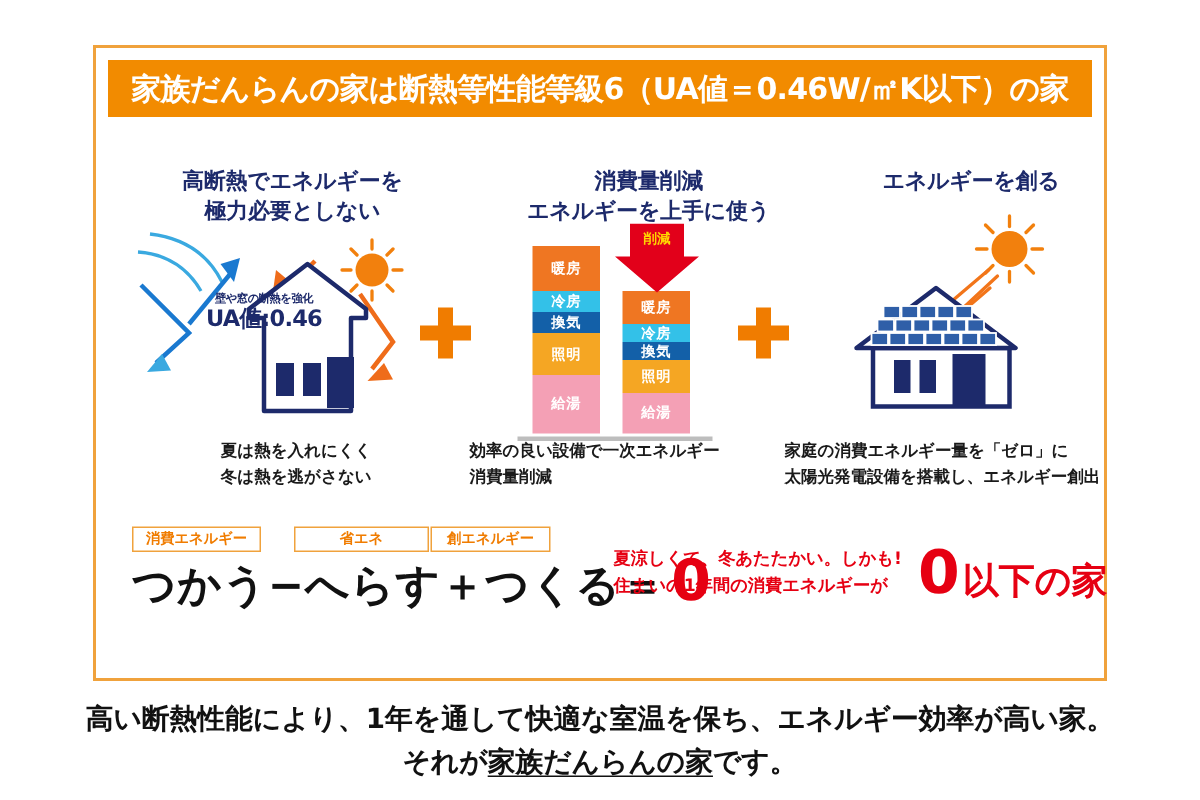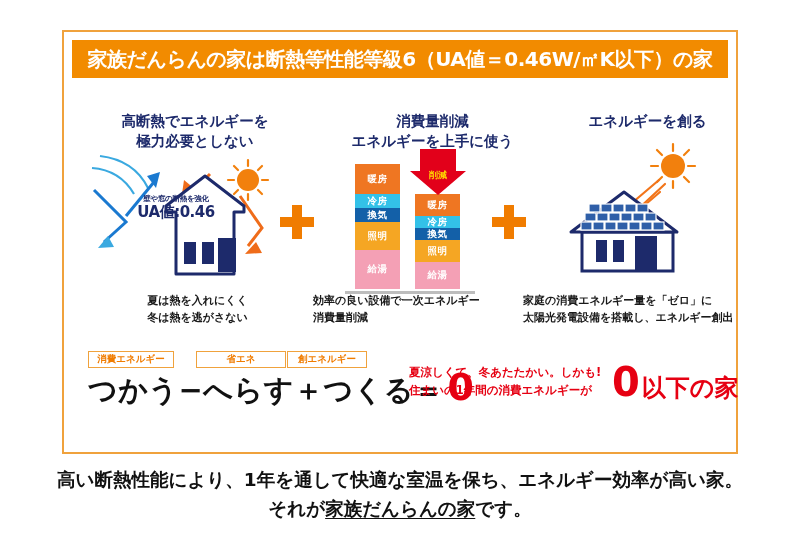--- a/index.html
+++ b/index.html
@@ -63,21 +63,21 @@
        display:flex;flex-direction:column;margin-top:28px;}
   .bar-seg{
     flex:none;display:flex;align-items:center;justify-content:center;
     color:#fff;font-size:9.5px;font-weight:bold;letter-spacing:0.5px;
   }
   #barA{left:20px;height:125px;}
   #barB{left:80px;height:95px;}
   .ground{position:absolute;left:10px;bottom:3px;width:130px;height:3px;background:#bdbdbd;}
   .reduce-arrow{position:absolute;left:72px;top:-3px;width:62px;height:48px;}
   .reduce-arrow .lbl{
-    position:absolute;left:0;top:20px;width:62px;text-align:center;
+    position:absolute;left:0;top:4px;width:62px;text-align:center;
     color:#ffd500;font-size:9px;font-weight:bold;z-index:2;
   }
 
   
   #col3{position:absolute;left:525px;top:142px;width:215px;height:152px;}
   #col3 svg{display:block;}
 
   
   .tag{
     position:absolute;border:1px solid #f0a23c;box-sizing:border-box;

